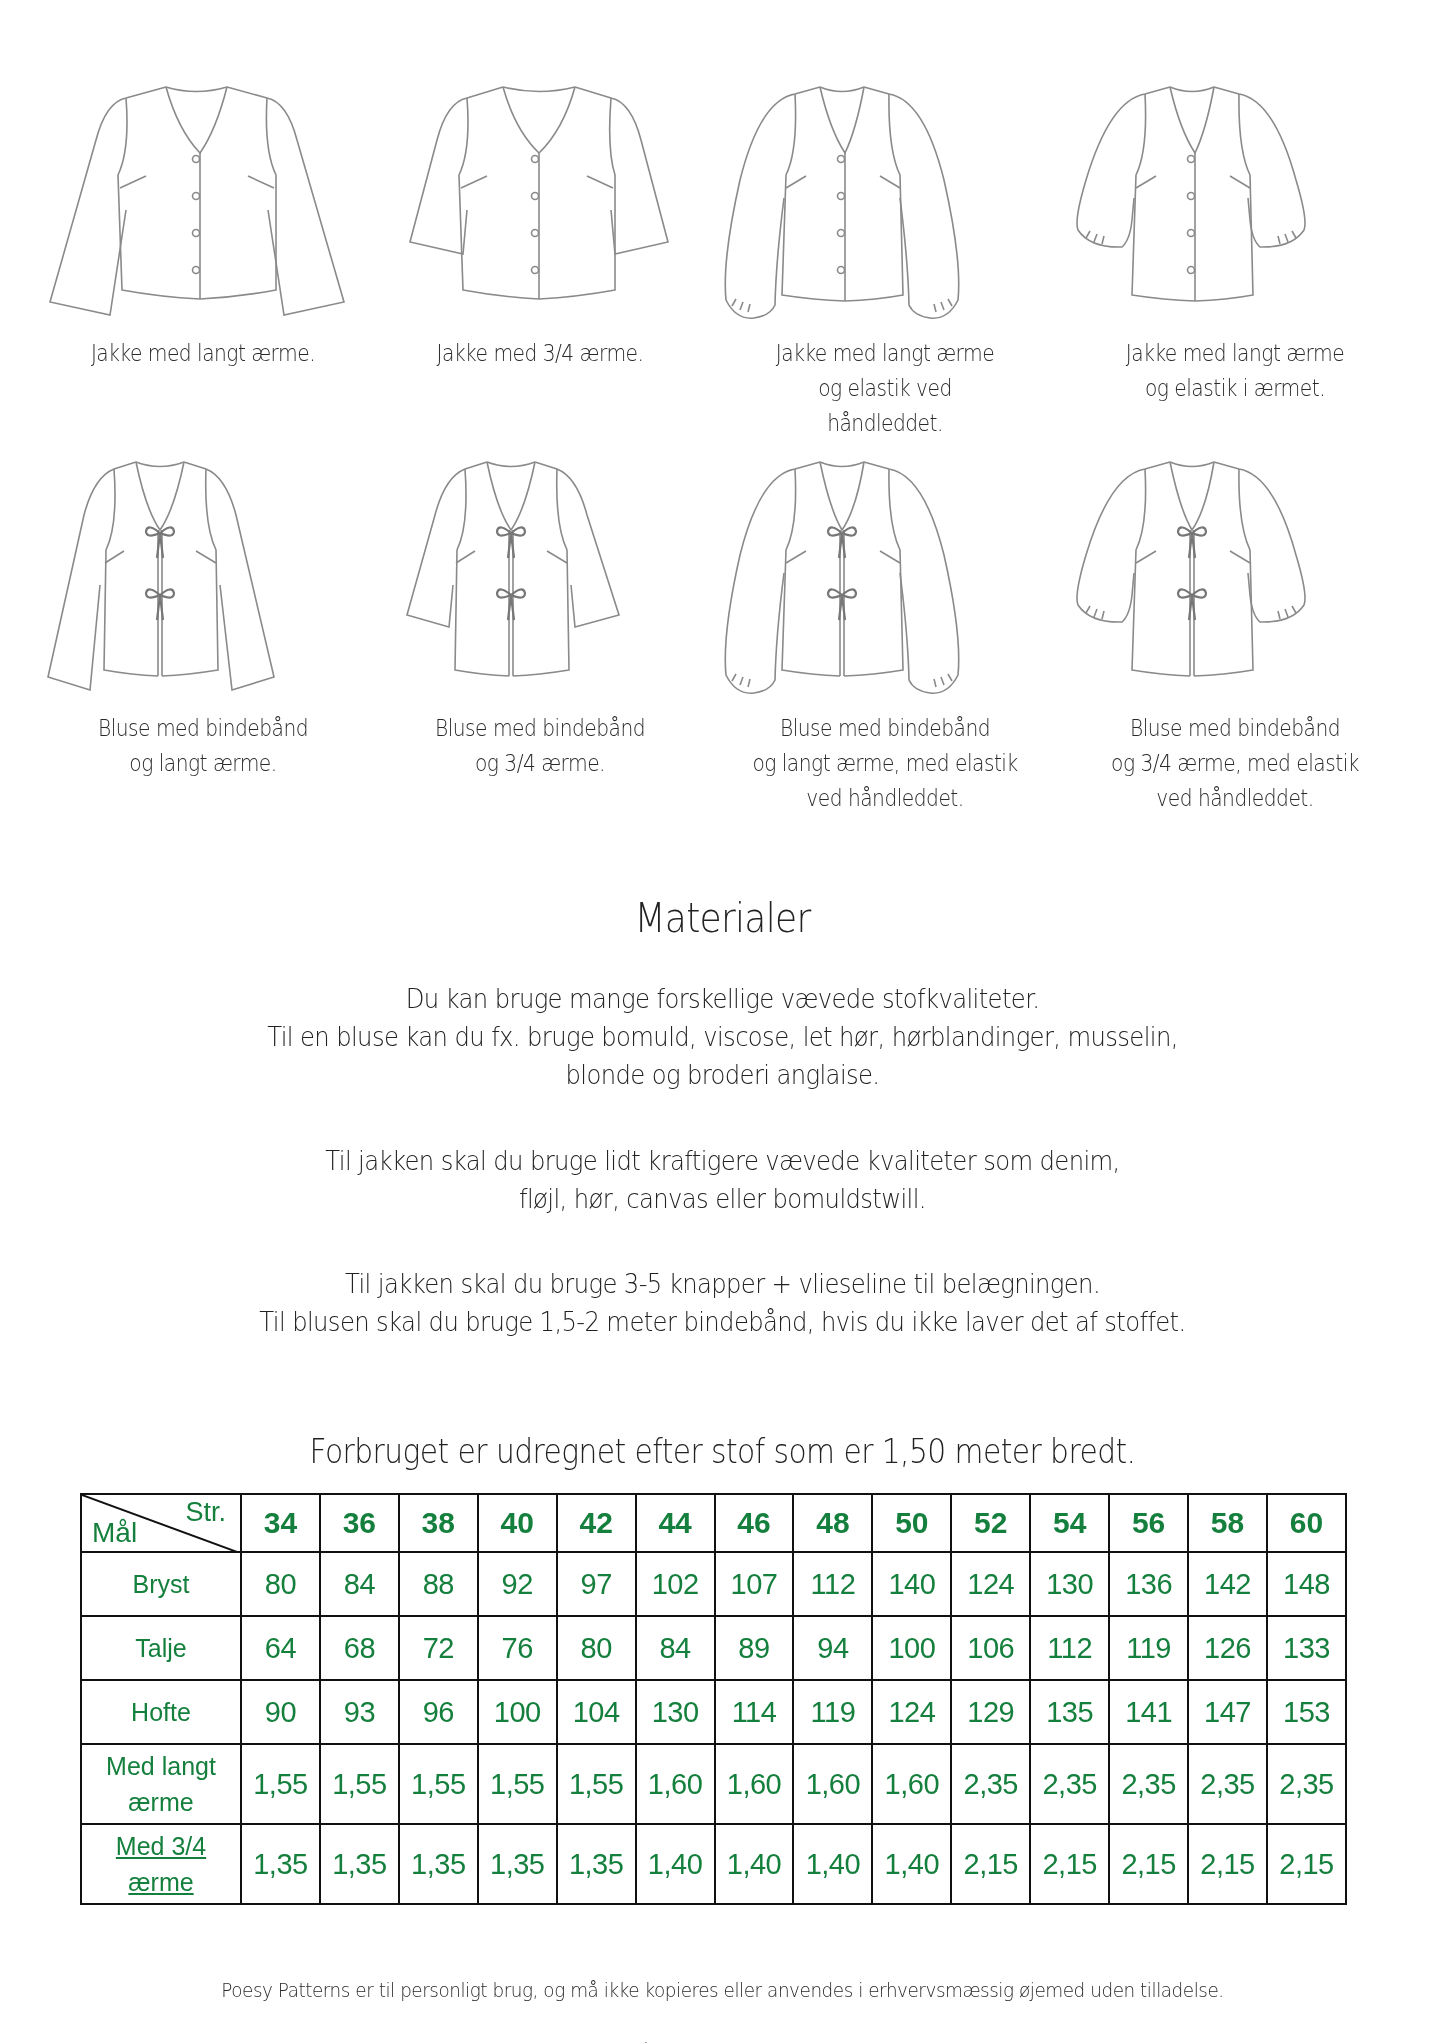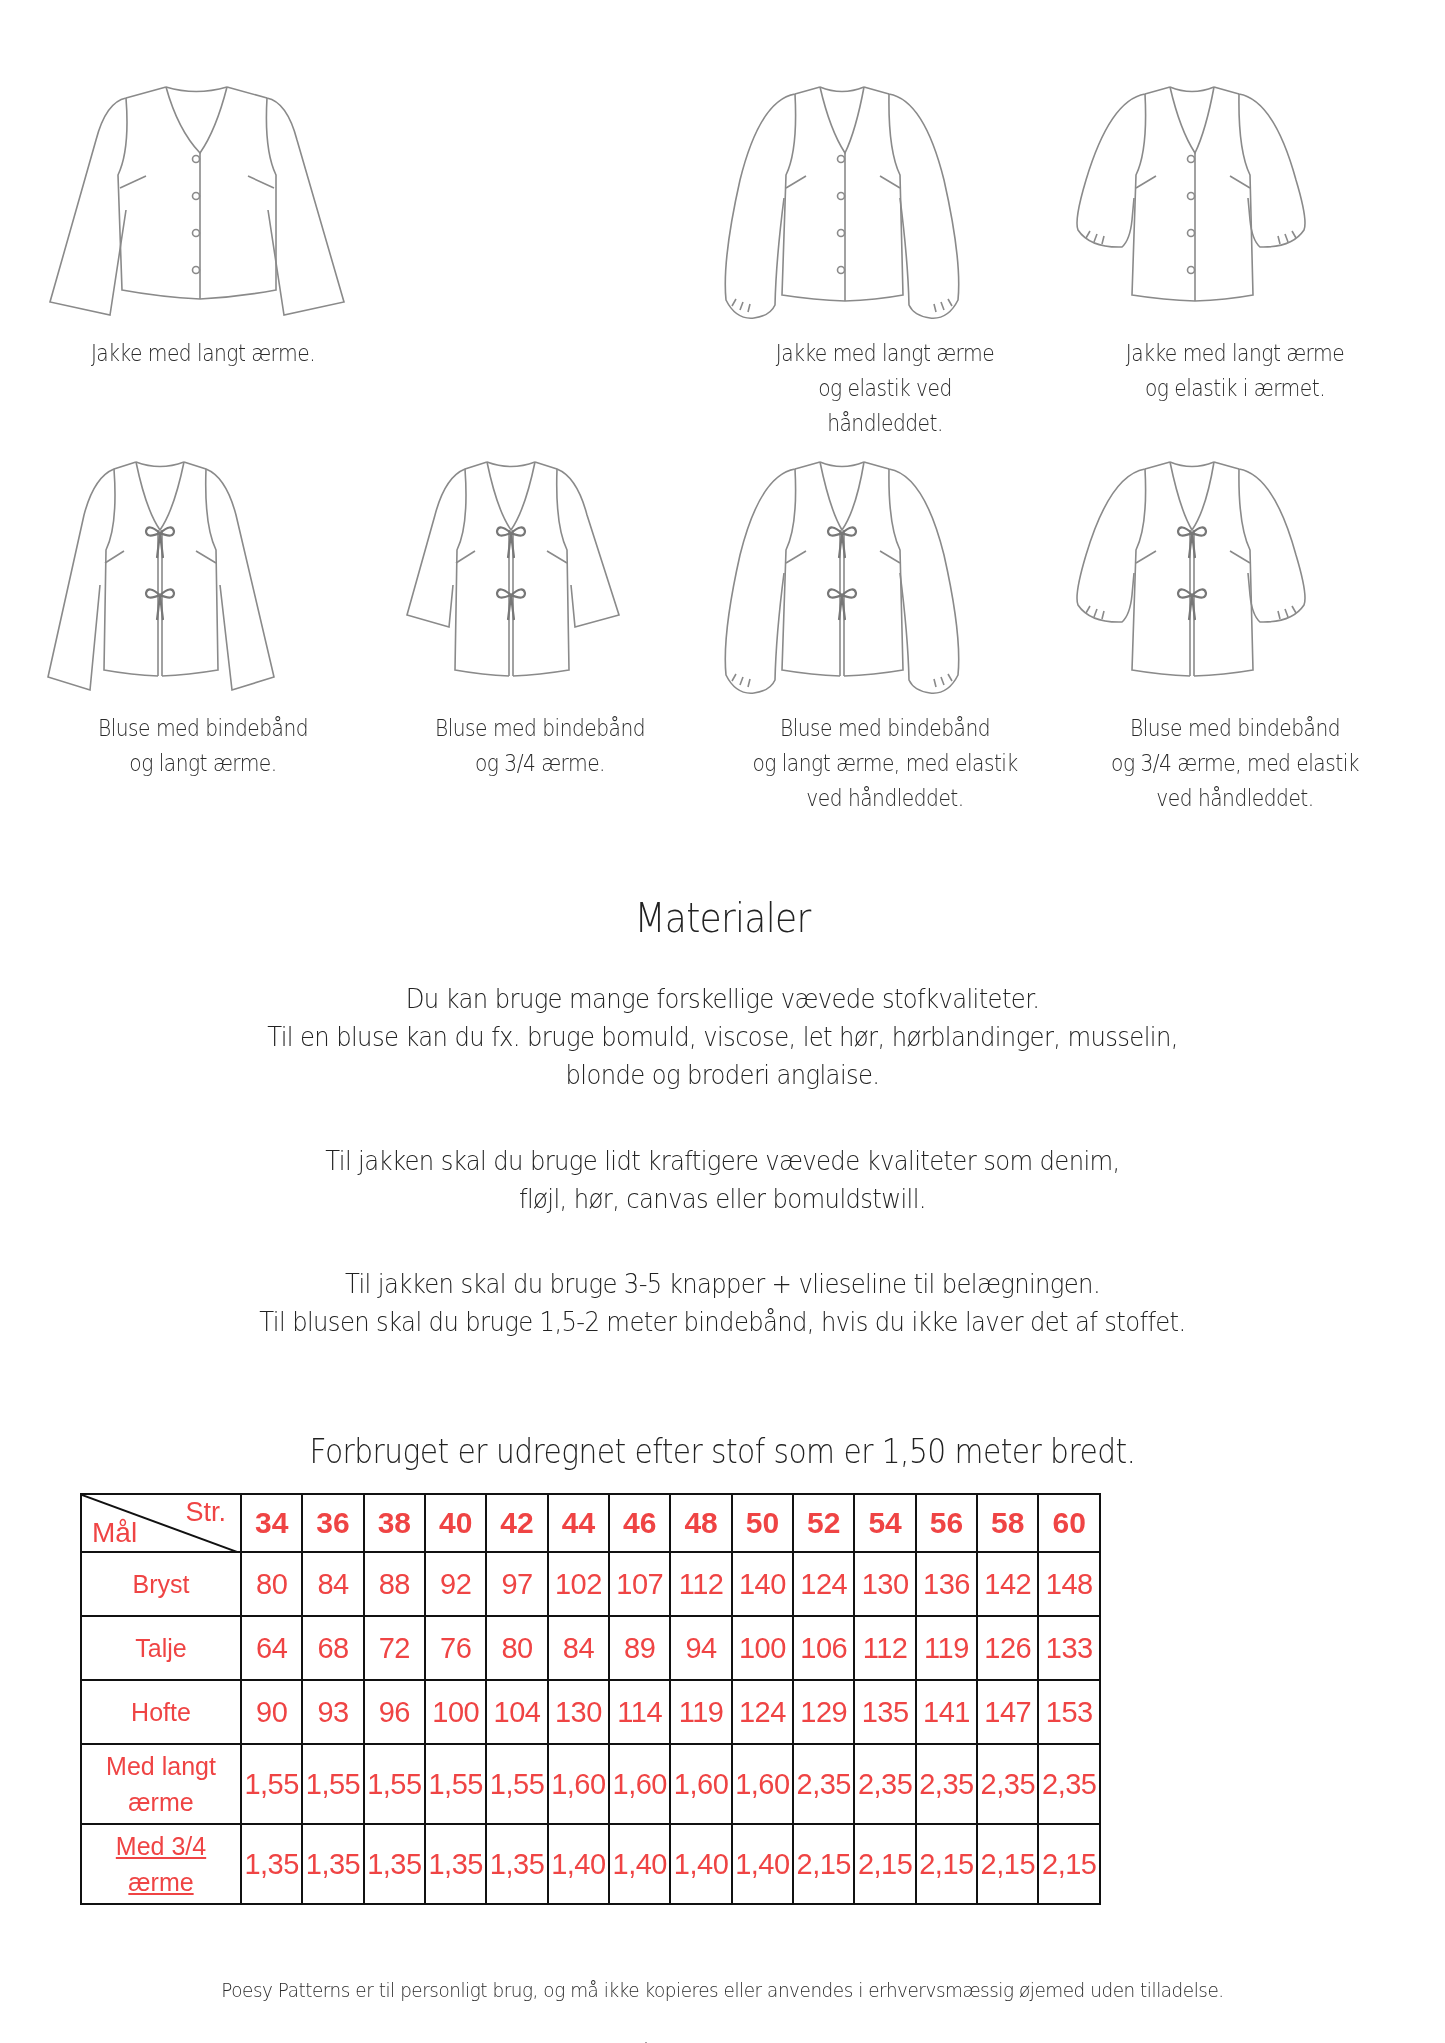--- a/index.html
+++ b/index.html
@@ -25,23 +25,23 @@
     position: absolute; left: 0; width: 1445px; text-align: center;
     font-size: 27px; line-height: 38px; font-weight: 200; color: #222;
     letter-spacing: -0.7px; white-space: pre-line; transform: scaleX(0.9);
   }
   .table-title {
     position: absolute; left: 0; width: 1445px; top: 1432px; text-align: center;
     font-size: 33px; font-weight: 200; color: #222; letter-spacing: -0.6px;
     transform: scaleX(0.9);
   }
   table.sizes {
-    position: absolute; left: 80px; top: 1493px; width: 1021px;
+    position: absolute; left: 80px; top: 1493px; width: 1267px;
     border-collapse: collapse; table-layout: fixed;
-    font-family: "Liberation Sans", sans-serif; color: #ef4444;
+    font-family: "Liberation Sans", sans-serif; color: #15803d;
   }
   table.sizes td, table.sizes th {
     border: 2.5px solid #111; text-align: center; padding: 0; font-weight: normal;
   }
   table.sizes col.first { width: 160px; }
   table.sizes th.size { font-weight: bold; font-size: 30px; height: 56px; }
   .corner { position: relative; height: 56px; }
   .corner svg { position: absolute; left: 0; top: 0; }
   .corner .str { position: absolute; right: 14px; top: 2px; font-size: 27px; }
   .corner .mal { position: absolute; left: 10px; bottom: 2px; font-size: 28px; }
@@ -73,20 +73,36 @@
         <line class="line" x1="162" y1="73" x2="162" y2="219"></line>
         <path class="line" d="M82,108 L108,96 M236,108 L210,96"></path>
         <circle class="line" cx="158" cy="79" r="3.5"></circle>
           <circle class="line" cx="158" cy="116" r="3.5"></circle>
         <circle class="line" cx="158" cy="153" r="3.5"></circle>
           <circle class="line" cx="158" cy="190" r="3.5"></circle>
       </svg>
       <div class="caption">Jakke med langt ærme.</div>
     </div>
 
+    <div class="g-cell" style="left:375px;">
+      <svg width="330" height="250" viewBox="0 0 330 250">
+        <path class="line" d="M128,7 L92,18 Q72,22 62,60 L35,162 L88,174 L92,130"></path>
+        <path class="line" d="M200,7 L236,18 Q256,22 266,60 L293,162 L240,174 L236,130"></path>
+        <path class="line" d="M128,7 Q164,16 200,7"></path>
+        <path class="line" d="M128,7 Q140,50 164,73 Q188,50 200,7"></path>
+        <path class="line" d="M92,18 Q96,70 84,95 L88,210 Q126,217 164,219 Q202,217 240,210 L240,95 Q232,70 236,18"></path>
+        <line class="line" x1="164" y1="73" x2="164" y2="219"></line>
+        <path class="line" d="M86,108 L112,96 M238,108 L212,96"></path>
+        <circle class="line" cx="160" cy="79" r="3.5"></circle>
+          <circle class="line" cx="160" cy="116" r="3.5"></circle>
+        <circle class="line" cx="160" cy="153" r="3.5"></circle>
+          <circle class="line" cx="160" cy="190" r="3.5"></circle>
+      </svg>
+      <div class="caption">Jakke med 3/4 ærme.</div>
+    </div>
 
     <div class="g-cell" style="left:720px;">
       <svg width="330" height="250" viewBox="0 0 330 250">
         <path class="line" d="M100,7 L75,14 Q40,20 20,100 Q2,180 6,220 Q16,240 34,238 Q50,236 55,225 Q56,180 64,118"></path>
         <path class="line" d="M144,7 L169,14 Q204,20 224,100 Q242,180 238,220 Q228,240 210,238 Q194,236 189,225 Q188,180 180,118"></path>
         <path class="line" d="M100,7 Q122,16 144,7"></path>
         <path class="line" d="M100,7 Q110,50 125,73 Q136,50 144,7"></path>
         <path class="line" d="M75,14 Q78,70 66,95 L62,215 Q94,220 125,221 Q156,220 183,215 L180,95 Q168,70 169,14"></path>
         <line class="line" x1="125" y1="73" x2="125" y2="221"></line>
         <path class="line" d="M66,108 L86,96 M180,108 L160,96"></path>

